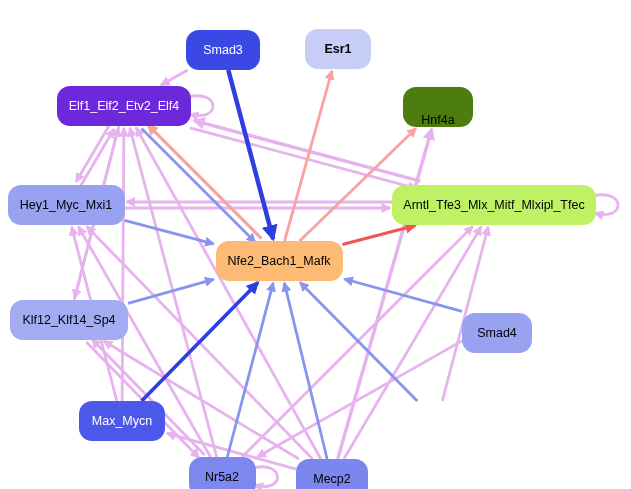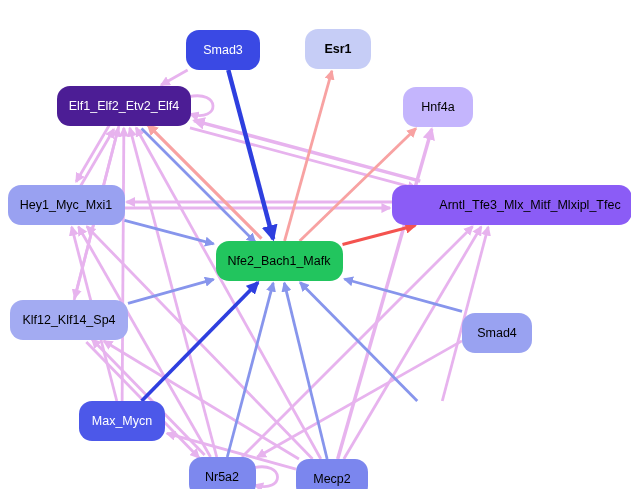--- a/index.html
+++ b/index.html
@@ -75,33 +75,33 @@
         <path d="M 252.5 448 C 285.5 440, 285.5 474, 254.5 465" fill="none" stroke="#e7b3ee" stroke-width="2.8" marker-end="url(#arrow-pink)"></path>
       </g>
   </svg>
   <div id="nodes-layer">
       <div class="node" style="left: 186px; top: 10px; width: 74px; height: 40px; background: rgb(58, 73, 228); color: rgb(255, 255, 255);">
         <span>Smad3</span>
       </div>
       <div class="node" style="left: 305px; top: 9px; width: 66px; height: 40px; background: rgb(198, 205, 246); color: rgb(0, 0, 0); font-weight: bold;">
         <span>Esr1</span>
       </div>
-      <div class="node" style="left: 57px; top: 66px; width: 134px; height: 40px; background: #4c1d95; color: rgb(255, 255, 255);">
+      <div class="node" style="left: 57px; top: 66px; width: 134px; height: 40px; background: #6d28d9; color: rgb(255, 255, 255);">
         <span>Elf1_Elf2_Etv2_Elf4</span>
       </div>
-      <div class="node" style="left: 403px; top: 67px; width: 70px; height: 40px; background: #c4b5fd; color: rgb(0, 0, 0);">
+      <div class="node" style="left: 403px; top: 67px; width: 70px; height: 40px; background: #4d7c0f; color: rgb(0, 0, 0); align-items: flex-end;">
         <span>Hnf4a</span>
       </div>
       <div class="node" style="left: 7.5px; top: 165px; width: 117px; height: 40px; background: rgb(153, 161, 241); color: rgb(0, 0, 0);">
         <span>Hey1_Myc_Mxi1</span>
       </div>
-      <div class="node" style="left: 392px; top: 165px; width: 204px; height: 40px; background: #8b5cf6; color: rgb(0, 0, 0); padding-left: 36px;">
+      <div class="node" style="left: 392px; top: 165px; width: 204px; height: 40px; background: #bef264; color: rgb(0, 0, 0);">
         <span>Arntl_Tfe3_Mlx_Mitf_Mlxipl_Tfec</span>
       </div>
-      <div class="node" style="left: 215.5px; top: 221px; width: 127px; height: 40px; background: #22c55e; color: rgb(0, 0, 0);">
+      <div class="node" style="left: 215.5px; top: 221px; width: 127px; height: 40px; background: #fdba74; color: rgb(0, 0, 0);">
         <span>Nfe2_Bach1_Mafk</span>
       </div>
       <div class="node" style="left: 10px; top: 280px; width: 118px; height: 40px; background: rgb(163, 171, 242); color: #000000;">
         <span>Klf12_Klf14_Sp4</span>
       </div>
       <div class="node" style="left: 462px; top: 293px; width: 70px; height: 40px; background: rgb(153, 162, 241); color: rgb(0, 0, 0);">
         <span>Smad4</span>
       </div>
       <div class="node" style="left: 79px; top: 381px; width: 86px; height: 40px; background: rgb(76, 88, 233); color: rgb(255, 255, 255); justify-content: center;">
         <span>Max_Mycn</span>

